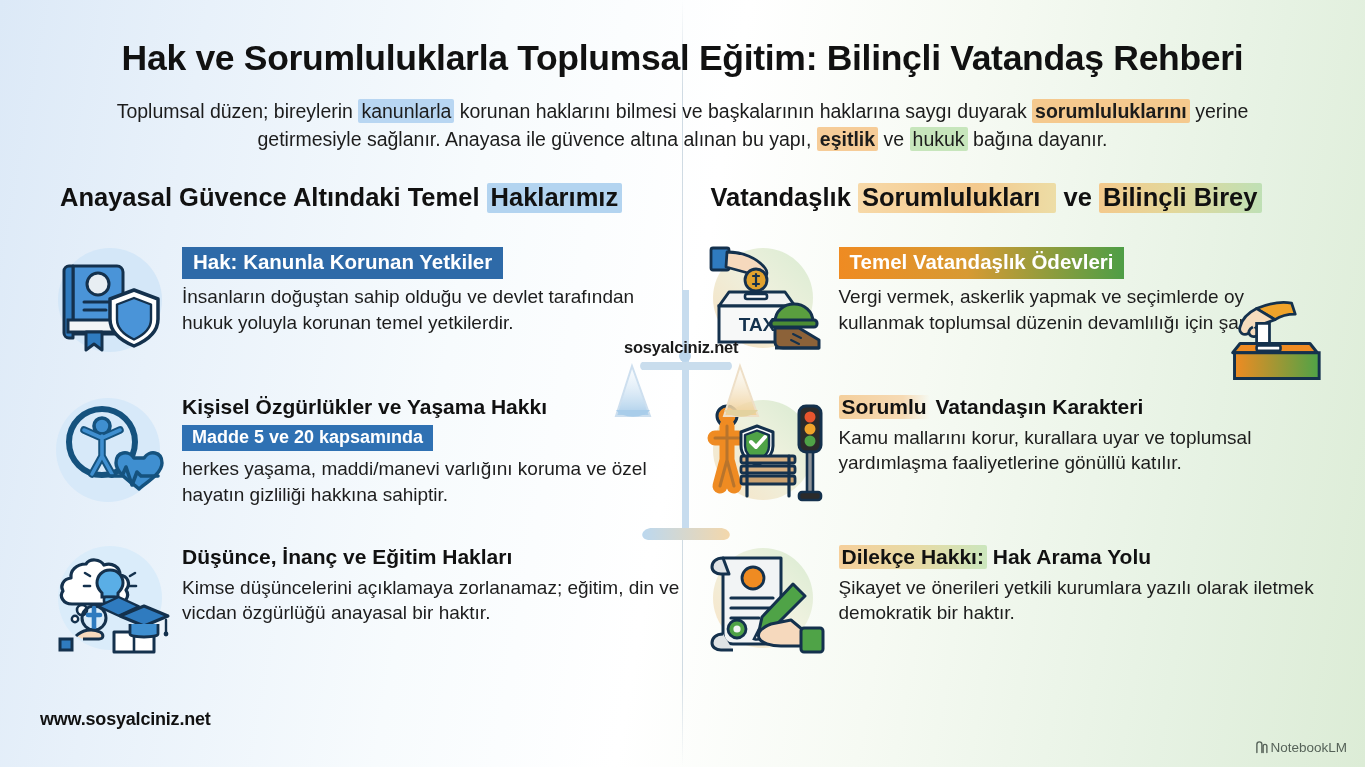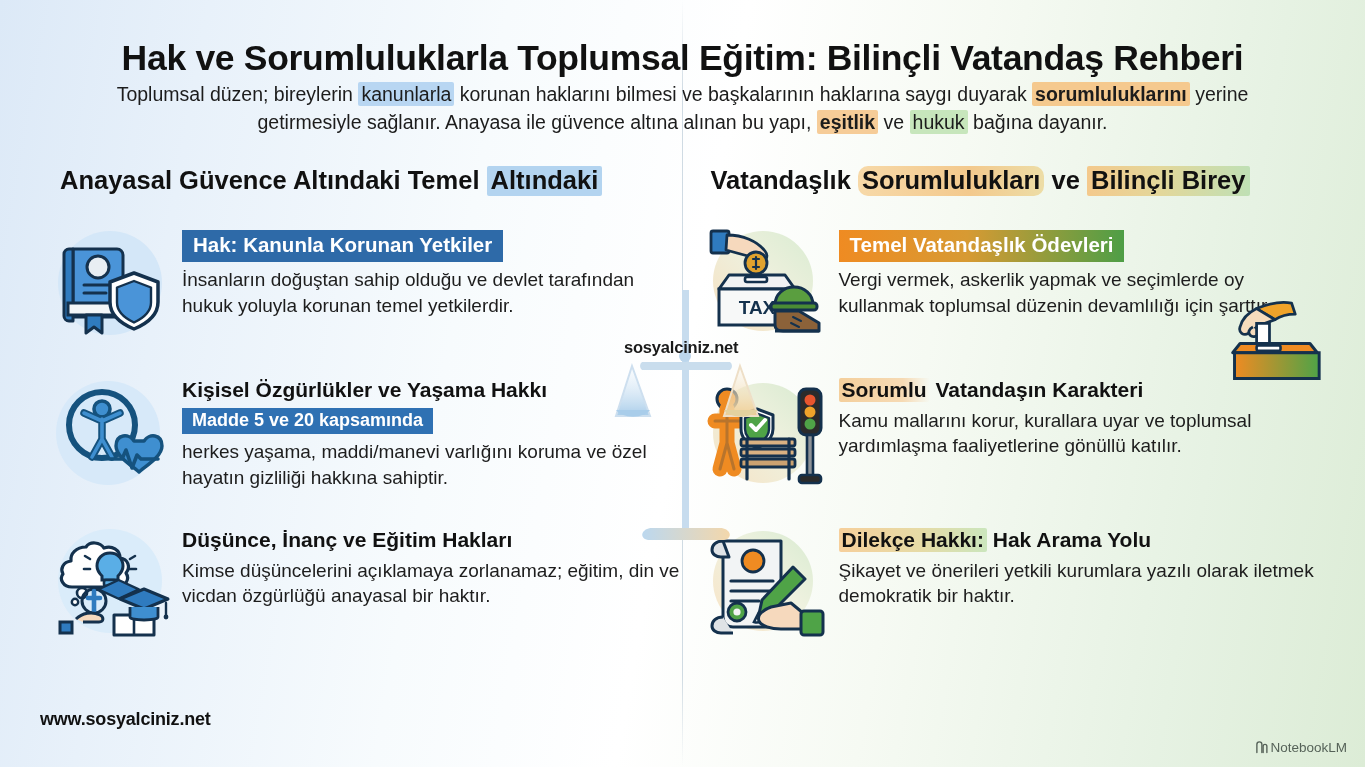--- a/index.html
+++ b/index.html
@@ -39,21 +39,21 @@
   .main-title {
     font-size: 35.5px;
     font-weight: bold;
     letter-spacing: -0.3px;
     color: #111111;
     line-height: 1.15;
     white-space: nowrap;
   }
 
   .subtitle {
-    margin-top: 1px;
+    margin-top: 18px;
     font-size: 19.5px;
     line-height: 1.45;
     color: #1c1c1c;
     max-width: 1180px;
     margin-left: auto;
     margin-right: auto;
   }
 
   .hl-blue   { background: #b8d6f2; padding: 1px 3px; border-radius: 2px; }
   .hl-orange { background: #f5c98e; padding: 1px 3px; border-radius: 2px; font-weight: bold; }
@@ -82,22 +82,22 @@
   .col-left .col-title { padding-left: 14px; }
   .col-right .col-title { padding-left: 10px; }
 
   .ct-hl-blue {
     background: #b3d4f0;
     padding: 0 4px 2px 4px;
     border-radius: 2px;
   }
   .ct-hl-orange {
     background: linear-gradient(90deg, #f7d9a8 0%, #f3c98d 60%, #eddda6 100%);
-    padding: 0 4px 2px 4px;
-    border-radius: 10px;
+    padding: 0 16px 2px 4px;
+    border-radius: 2px;
   }
   .ct-hl-ogr {
     background: linear-gradient(90deg, #f4c98c 0%, #e3d79a 45%, #bfe0b5 100%);
     padding: 0 4px 2px 4px;
     border-radius: 2px;
   }
 
   
   .card {
     display: flex;
@@ -230,21 +230,21 @@
 <div class="page">
 
   <div class="header">
     <h1 class="main-title">Hak ve Sorumluluklarla Toplumsal Eğitim: Bilinçli Vatandaş Rehberi</h1>
     <p class="subtitle"><span>Toplumsal düzen; bireylerin </span><span class="hl-blue">kanunlarla</span><span> korunan haklarını bilmesi ve başkalarının haklarına saygı duyarak </span><span class="hl-orange">sorumluluklarını</span><span> yerine getirmesiyle sağlanır. Anayasa ile güvence altına alınan bu yapı, </span><span class="hl-peach">eşitlik</span><span> ve </span><span class="hl-green">hukuk</span><span> bağına dayanır.</span></p>
   </div>
 
   <div class="columns">
 
     <div class="col col-left">
-      <h2 class="col-title"><span>Anayasal Güvence Altındaki Temel </span><span class="ct-hl-blue">Altındaki</span></h2>
+      <h2 class="col-title"><span>Anayasal Güvence Altındaki Temel </span><span class="ct-hl-blue">Haklarımız</span></h2>
 
       <div class="card">
         <div class="card-icon">
           <svg viewBox="0 0 128 128">
             <circle cx="64" cy="64" r="52" fill="#d4e7f8"></circle>
             <path d="M27 30 h44 a6 6 0 0 1 6 6 v56 a6 6 0 0 1 -6 6 h-44 z" fill="#4a94d8" stroke="#14314d" stroke-width="3" stroke-linejoin="round"></path>
             <path d="M27 30 h-4 a5 5 0 0 0 -5 5 v62 a5 5 0 0 0 5 5 h4 z" fill="#2f7bbf" stroke="#14314d" stroke-width="3" stroke-linejoin="round"></path>
             <rect x="22" y="84" width="56" height="12" fill="#f3f6f8" stroke="#14314d" stroke-width="3"></rect>
             <circle cx="52" cy="48" r="11" fill="#e8eef3" stroke="#14314d" stroke-width="3"></circle>
             <line x1="38" y1="66" x2="68" y2="66" stroke="#14314d" stroke-width="3" stroke-linecap="round"></line>

